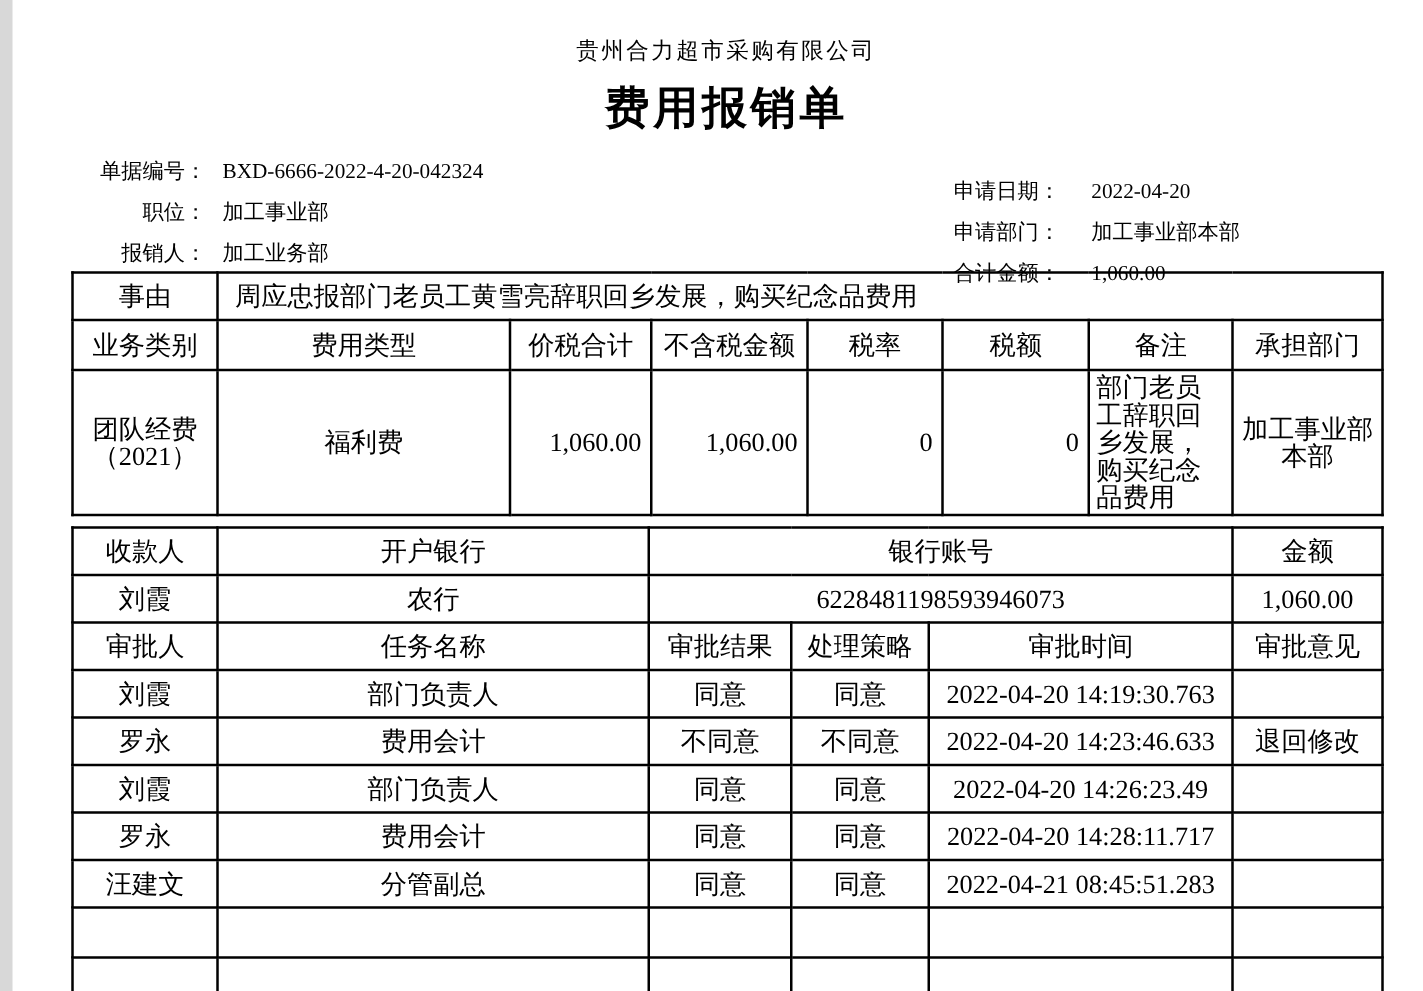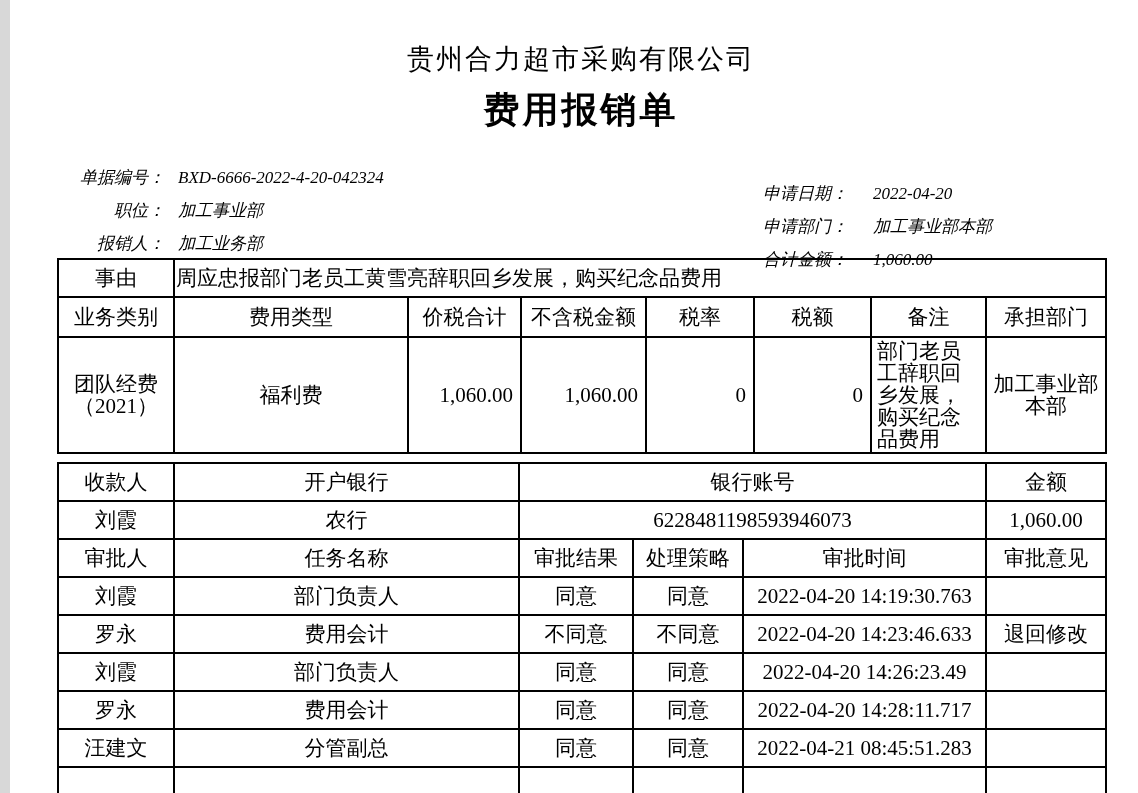--- a/index.html
+++ b/index.html
@@ -14,40 +14,39 @@
   .left-strip {
     position: absolute; left: 0; top: 0;
     width: 10px; height: 793px;
     background: #d8d8d8;
   }
   .content {
     position: absolute; left: 57px; top: 0;
     width: 1048px;
   }
   .company {
-    margin-top: 44px;
+    margin-top: 30px;
     text-align: center;
-    font-size: 27px;
+    font-size: 18px;
     letter-spacing: 2px;
     line-height: 1.15;
   }
   .form-title {
     margin-top: 15px;
     text-align: center;
     font-size: 36px;
     font-weight: bold;
     letter-spacing: 3px;
     line-height: 1.15;
   }
   .meta {
     position: relative;
-    margin-top: 30px;
+    margin-top: 13px;
     height: 97px;
     font-size: 17px;
-    font-style: italic;
   }
   .meta-row { display: flex; align-items: center; height: 33px; }
   .meta-left .label { display: inline-block; width: 108px; text-align: right; }
   .meta-left .value { margin-left: 13px; }
   .meta-right { position: absolute; left: 706px; top: 16px; }
   .meta-right .label { display: inline-block; width: 96px; text-align: left; }
   .meta-right .value { margin-left: 14px; }
 
   table.tbl {
     border-collapse: collapse;
@@ -64,21 +63,21 @@
     overflow: hidden;
     line-height: 22px;
   }
   tr.h38 { height: 38px; }
   tr.h40 { height: 40px; }
   tr.h88 { height: 88px; }
   td.ta-l { text-align: left; }
   td.ta-r { text-align: right; padding-right: 7px; }
   td.va-t { vertical-align: top; }
   td.wrap { word-break: break-all; }
-  td.reason-text { padding-left: 1px; }
+  td.reason-text { padding-left: 13px; }
 </style>
 </head>
 <body>
 
 <div class="left-strip"></div>
 
 <div class="content">
 
   <div class="company">贵州合力超市采购有限公司</div>
   <div class="form-title">费用报销单</div>

